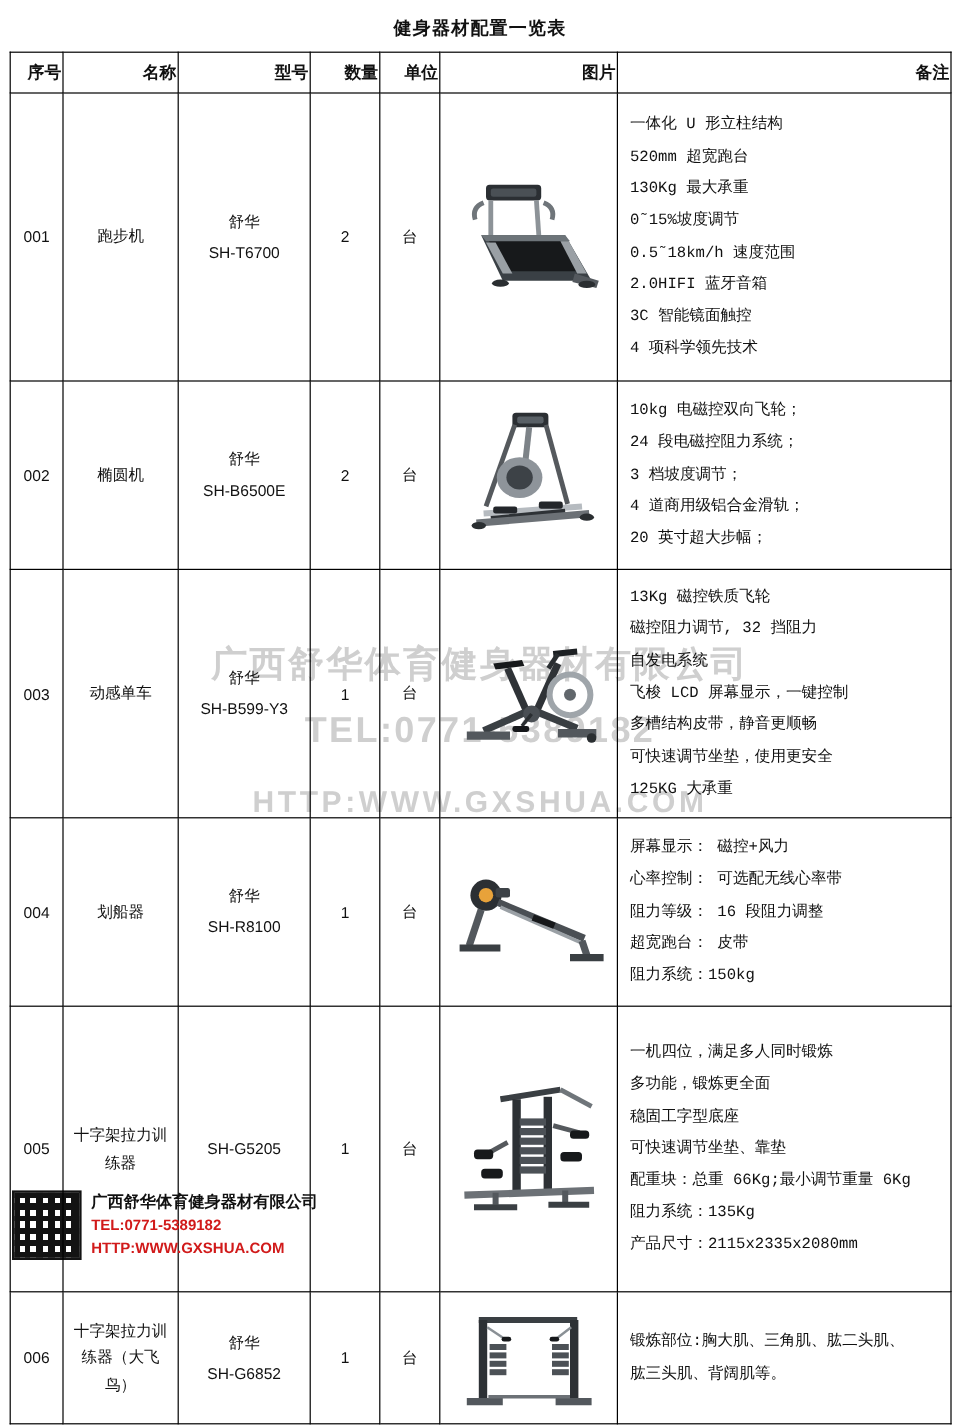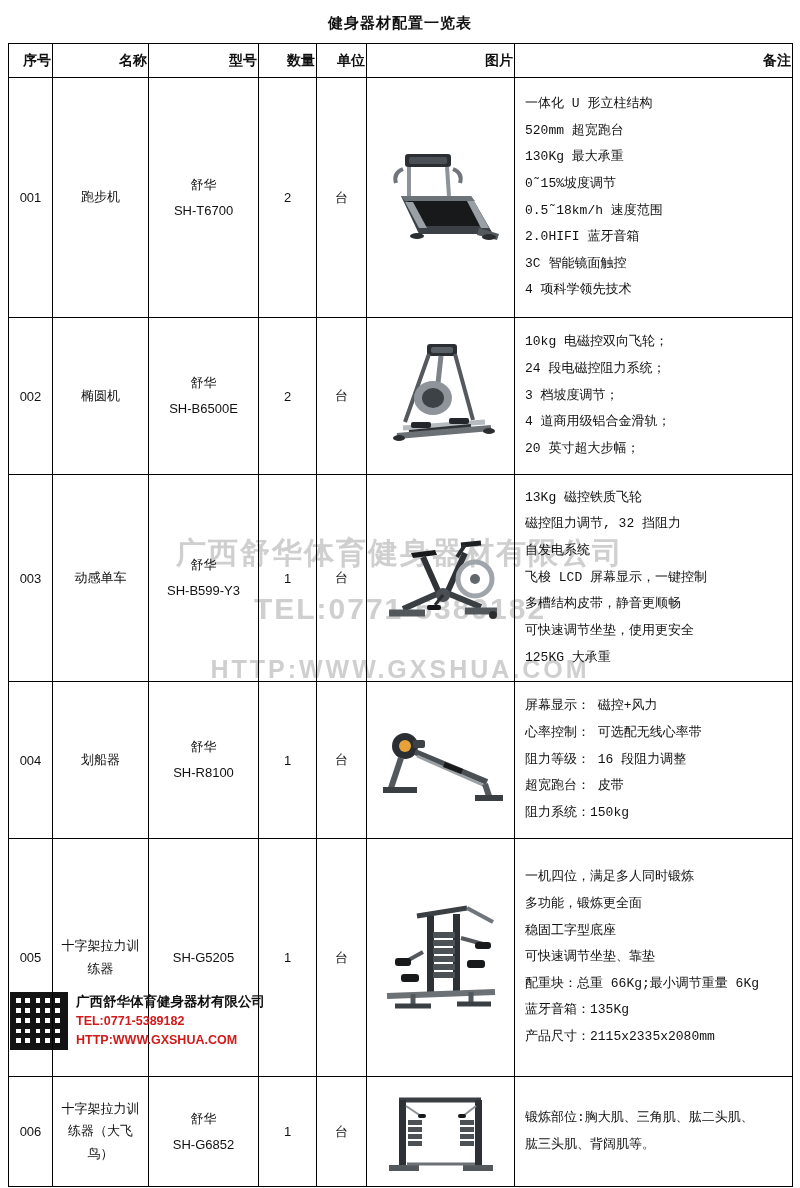--- a/index.html
+++ b/index.html
@@ -371,21 +371,21 @@
             <path d="M24 108 L60 108" stroke="#3a3f43" stroke-width="5"></path>
             <path d="M86 106 L120 106" stroke="#3a3f43" stroke-width="5"></path>
           </svg>
         </td>
         <td class="rem">
           <span class="r-line">一机四位，满足多人同时锻炼</span>
           <span class="r-line">多功能，锻炼更全面</span>
           <span class="r-line">稳固工字型底座</span>
           <span class="r-line">可快速调节坐垫、靠垫</span>
           <span class="r-line">配重块：总重 66Kg;最小调节重量 6Kg</span>
-          <span class="r-line">蓝牙音箱：135Kg</span>
+          <span class="r-line">阻力系统：135Kg</span>
           <span class="r-line">产品尺寸：2115x2335x2080mm</span>
         </td>
       </tr>
 
       <tr style="height:110px">
         <td class="no">006</td>
         <td class="name">十字架拉力训练器（大飞鸟）</td>
         <td class="model">
           <span class="m-line">舒华</span>
           <span class="m-line">SH-G6852</span>

